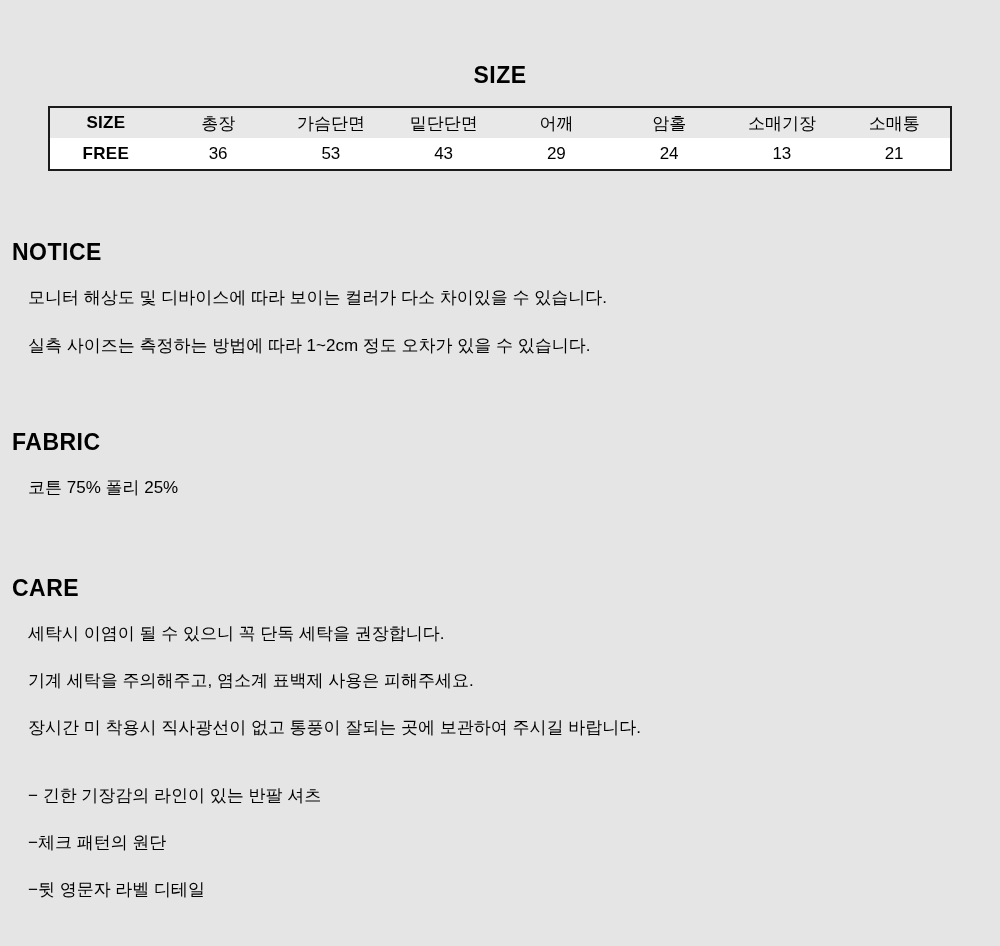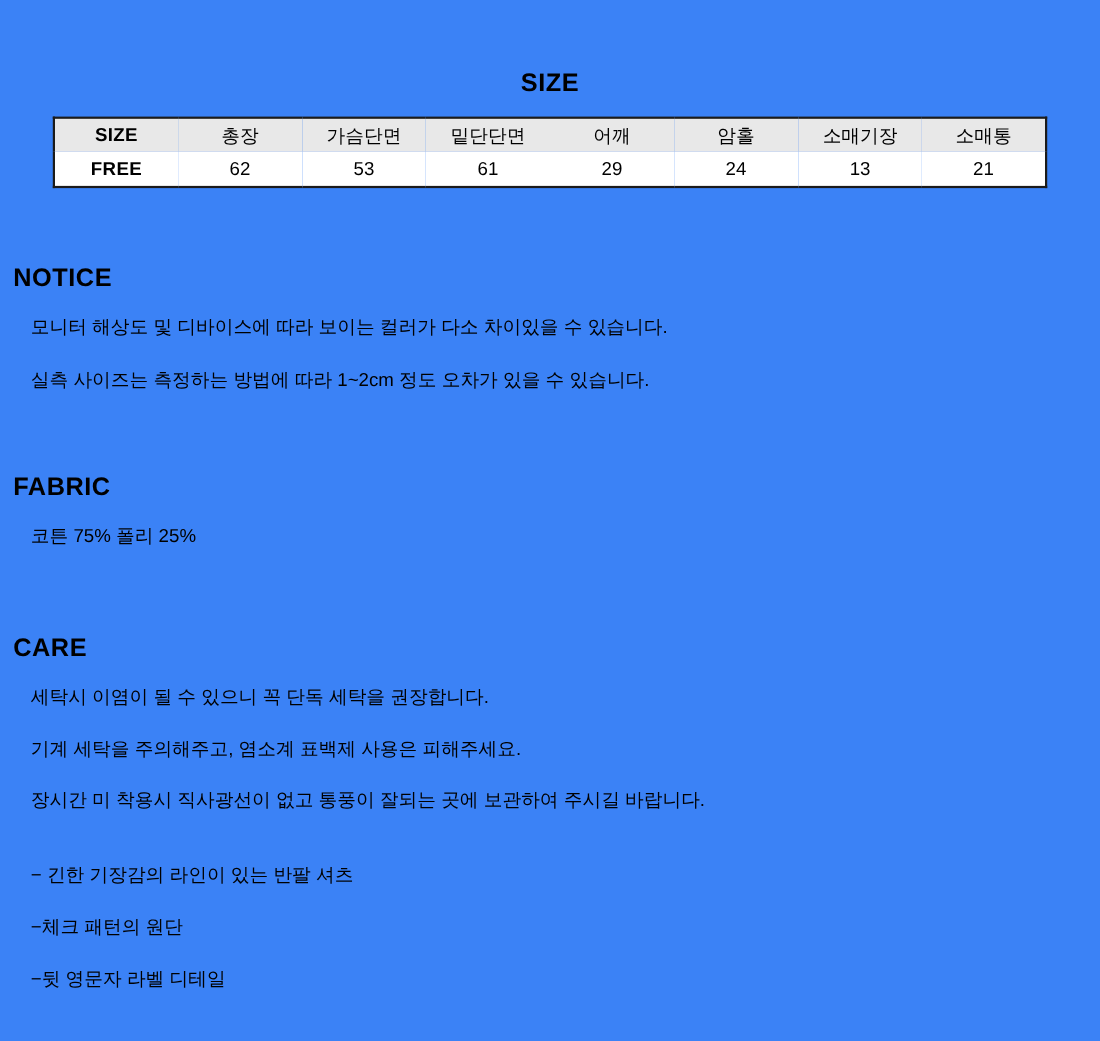--- a/index.html
+++ b/index.html
@@ -1,21 +1,21 @@
 <!DOCTYPE html>
 <html><head>
 <meta charset="utf-8">
 <style>
   html, body { margin: 0; padding: 0; background: #ffffff; }
   body { font-family: "Liberation Sans", sans-serif; color: #000000; }
   .page {
     position: relative;
     width: 1000px;
     height: 946px;
-    background: #3b82f6;
+    background: #e5e5e5;
     overflow: hidden;
   }
   .heading {
     position: absolute;
     left: 0;
     width: 100%;
     margin: 0;
     text-align: center;
     font-size: 23px;
     font-weight: 600;
@@ -92,23 +92,23 @@
         <th>밑단단면</th>
         <th>어깨</th>
         <th>암홀</th>
         <th>소매기장</th>
         <th>소매통</th>
       </tr>
     </thead>
     <tbody>
       <tr>
         <td class="strong">FREE</td>
-        <td>62</td>
+        <td>36</td>
         <td>53</td>
-        <td>61</td>
+        <td>43</td>
         <td>29</td>
         <td>24</td>
         <td>13</td>
         <td>21</td>
       </tr>
     </tbody>
   </table>
 
   <section class="sec" id="sec-notice">
     <h2>NOTICE</h2>

